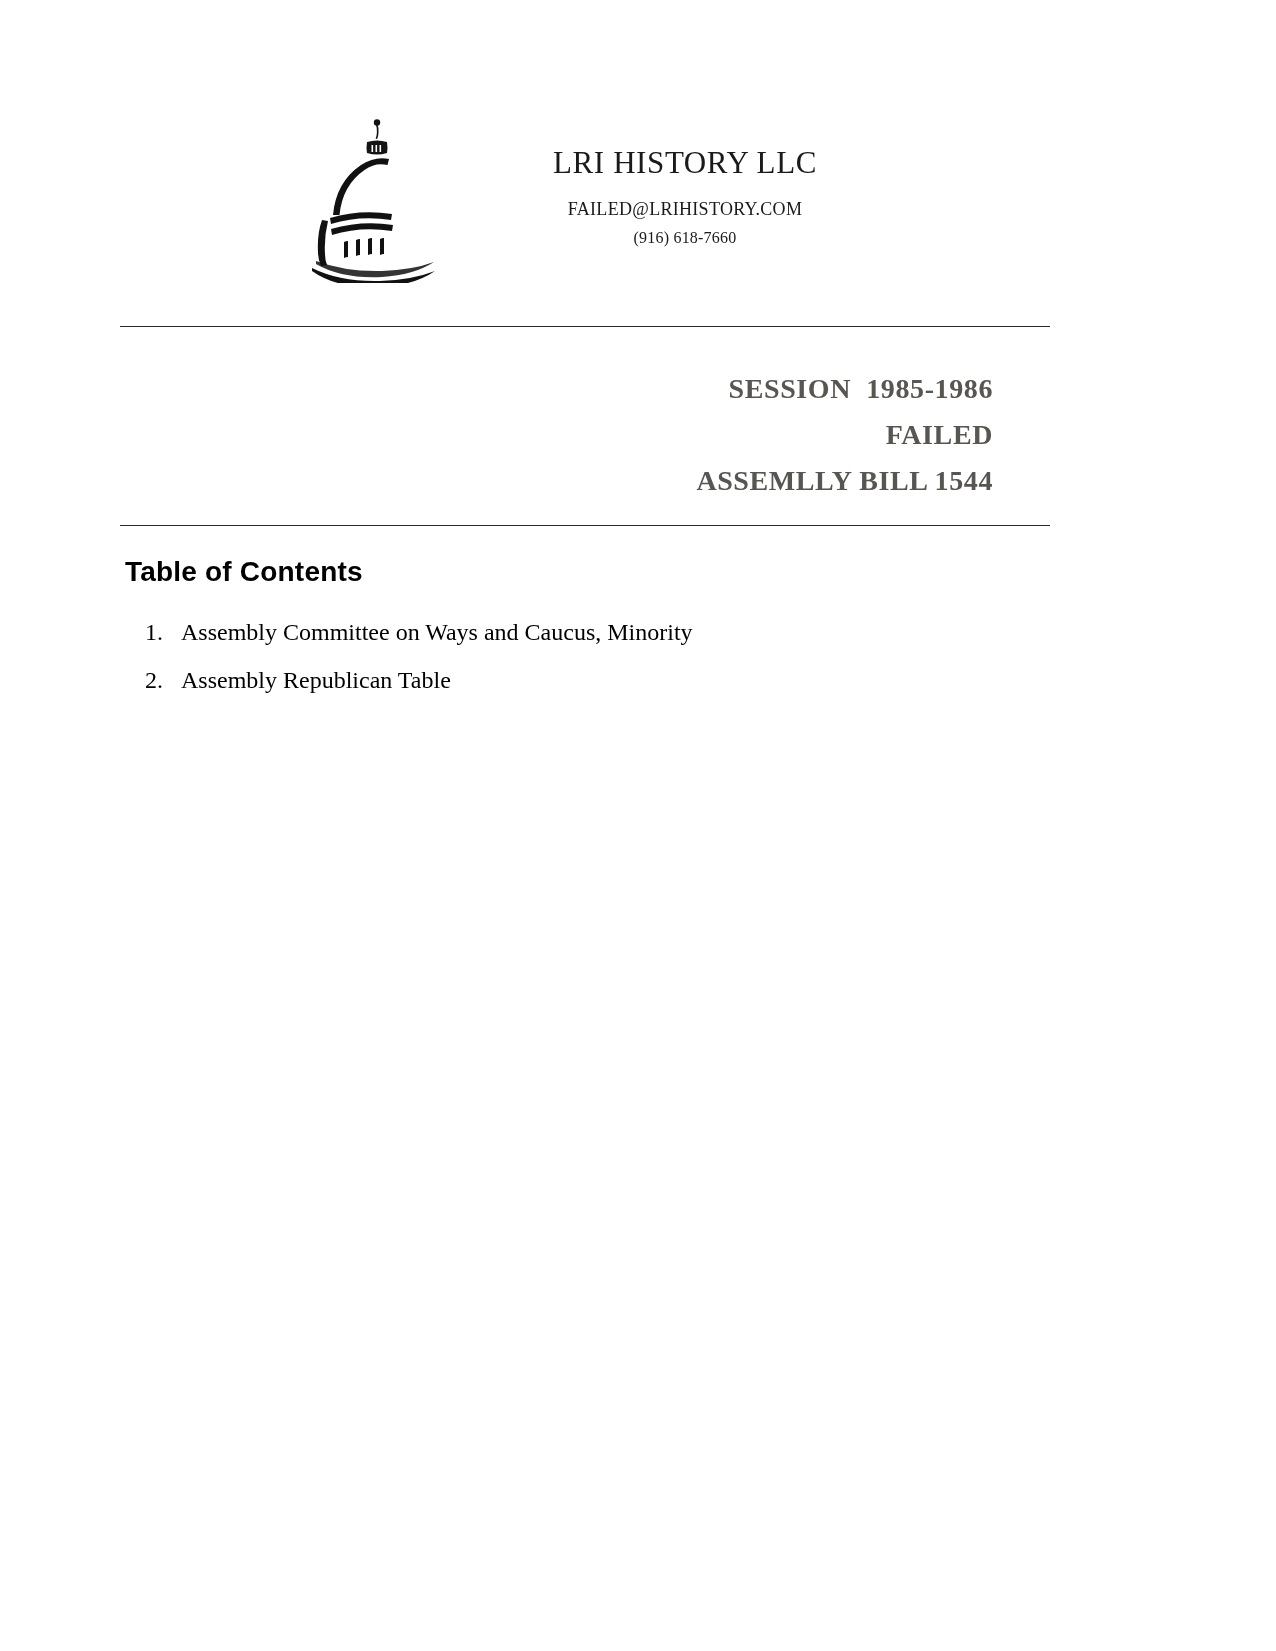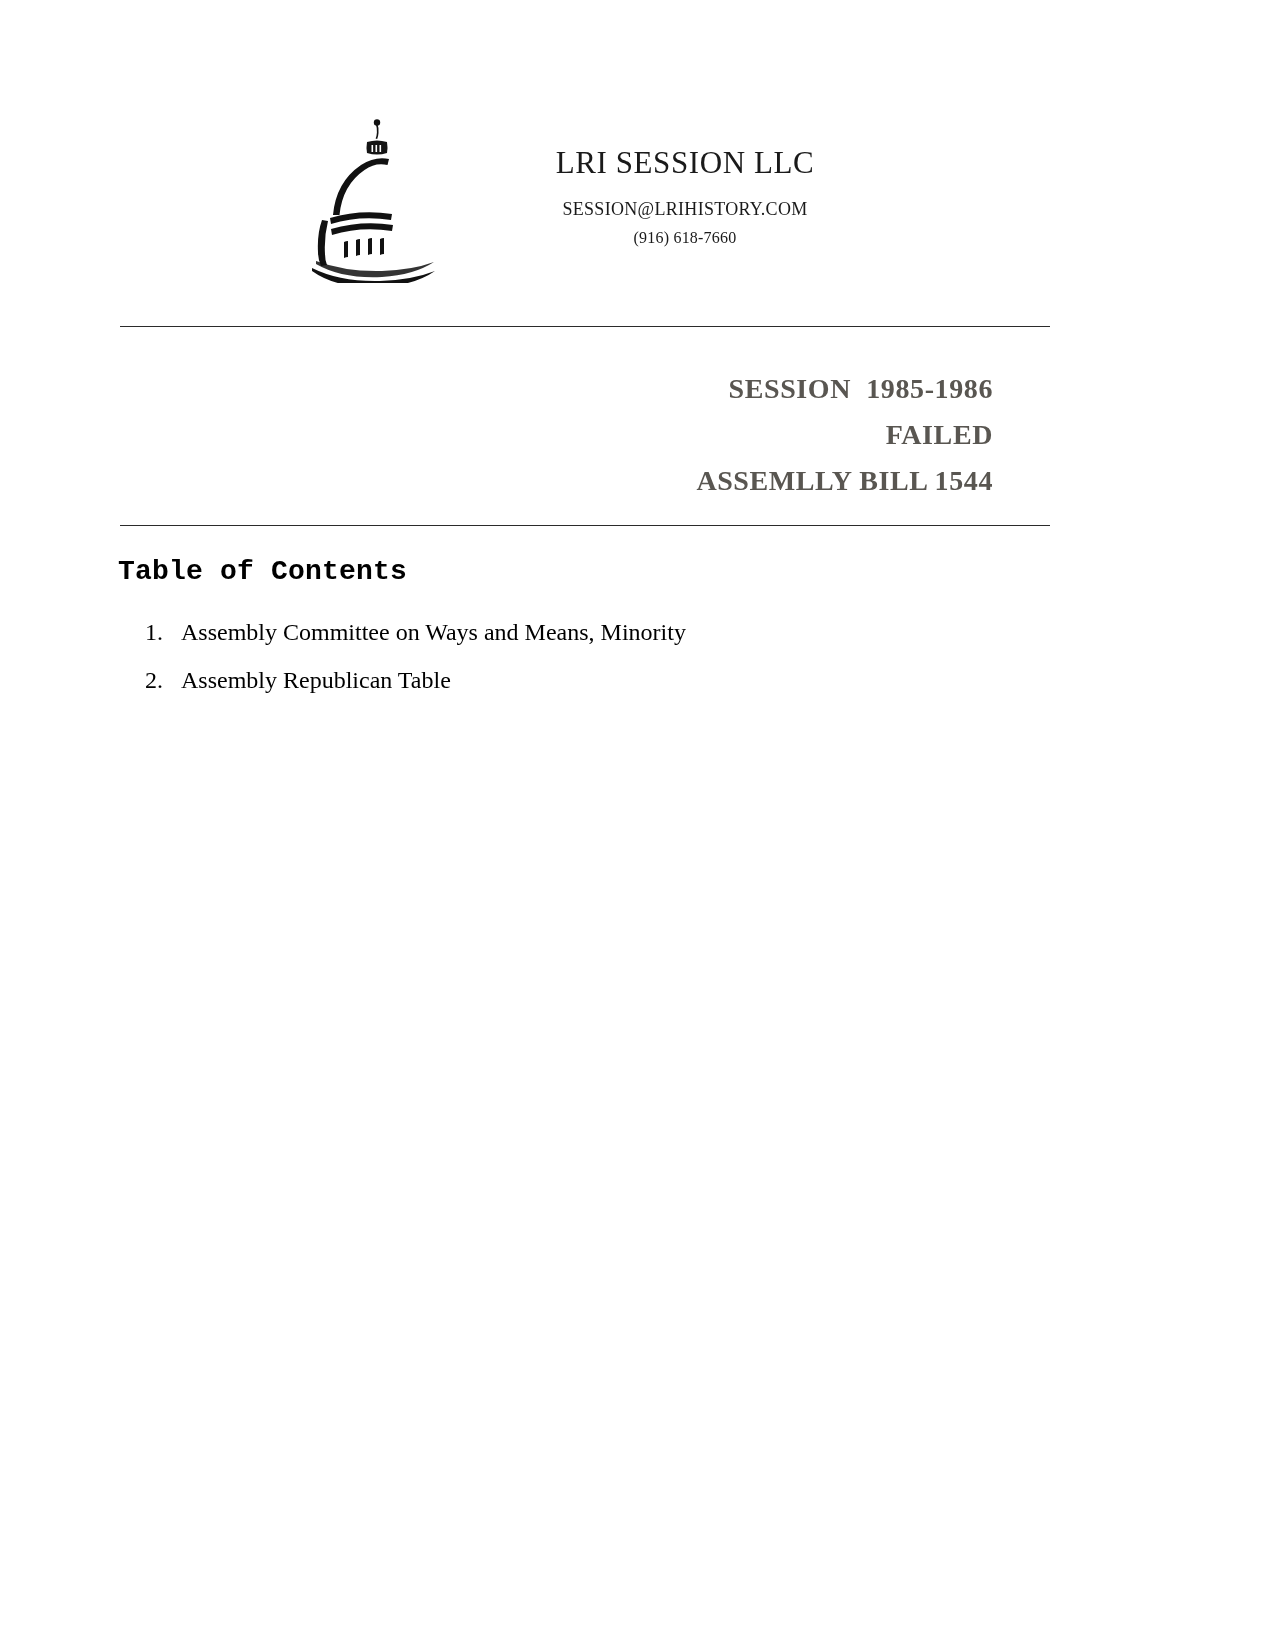--- a/index.html
+++ b/index.html
@@ -98,23 +98,23 @@
     line-height: 1.64;
   }
   .session-line {
     display: block;
     white-space: pre;
   }
 
   
   .toc-heading {
     position: absolute;
-    left: 118px;
+    left: 125px;
     top: 556px;
-    font-family: Liberation Mono, monospace;
+    font-family: Liberation Sans, sans-serif;
     font-weight: bold;
     font-size: 28px;
     color: #000000;
     letter-spacing: 0.2px;
   }
   .toc-list {
     position: absolute;
     left: 145px;
     top: 620px;
     width: 900px;
@@ -173,43 +173,43 @@
             <path d="M28 103 q-4 16 -3 33 q0 6 2 11 l-6 1 q-3 -7 -3 -14 q-1 -18 4 -32 z"></path>
 
             <path d="M12 150 q28 14 68 13 q32 -1 55 -10 q-20 14 -54 16 q-44 2 -69 -16 z"></path>
             <path d="M16 143 q30 11 66 10 q30 -1 52 -9 q-20 13 -52 15 q-40 2 -66 -13 z" opacity="0.85"></path>
           </g>
         </svg>
       </span>
     </div>
 
     <div class="masthead">
-      <div class="org-name">LRI SESSION LLC</div>
-      <div class="contact-line">SESSION@LRIHISTORY.COM</div>
+      <div class="org-name">LRI HISTORY LLC</div>
+      <div class="contact-line">FAILED@LRIHISTORY.COM</div>
       <div class="contact-line phone">(916) 618-7660</div>
     </div>
 
   </div>
 
   <div class="rule rule-top"></div>
 
   <div class="session-block">
     <span class="session-line">SESSION  1985-1986</span>
     <span class="session-line">FAILED</span>
     <span class="session-line">ASSEMLLY BILL 1544</span>
   </div>
 
   <div class="rule rule-bottom"></div>
 
   <div class="toc-heading">Table of Contents</div>
 
   <ul class="toc-list">
     <li class="toc-item">
       <span class="toc-num">1.</span>
-      <span class="toc-label">Assembly Committee on Ways and Means, Minority</span>
+      <span class="toc-label">Assembly Committee on Ways and Caucus, Minority</span>
     </li>
     <li class="toc-item">
       <span class="toc-num">2.</span>
       <span class="toc-label">Assembly Republican Table</span>
     </li>
   </ul>
 
 </div>
 
 </body></html>

